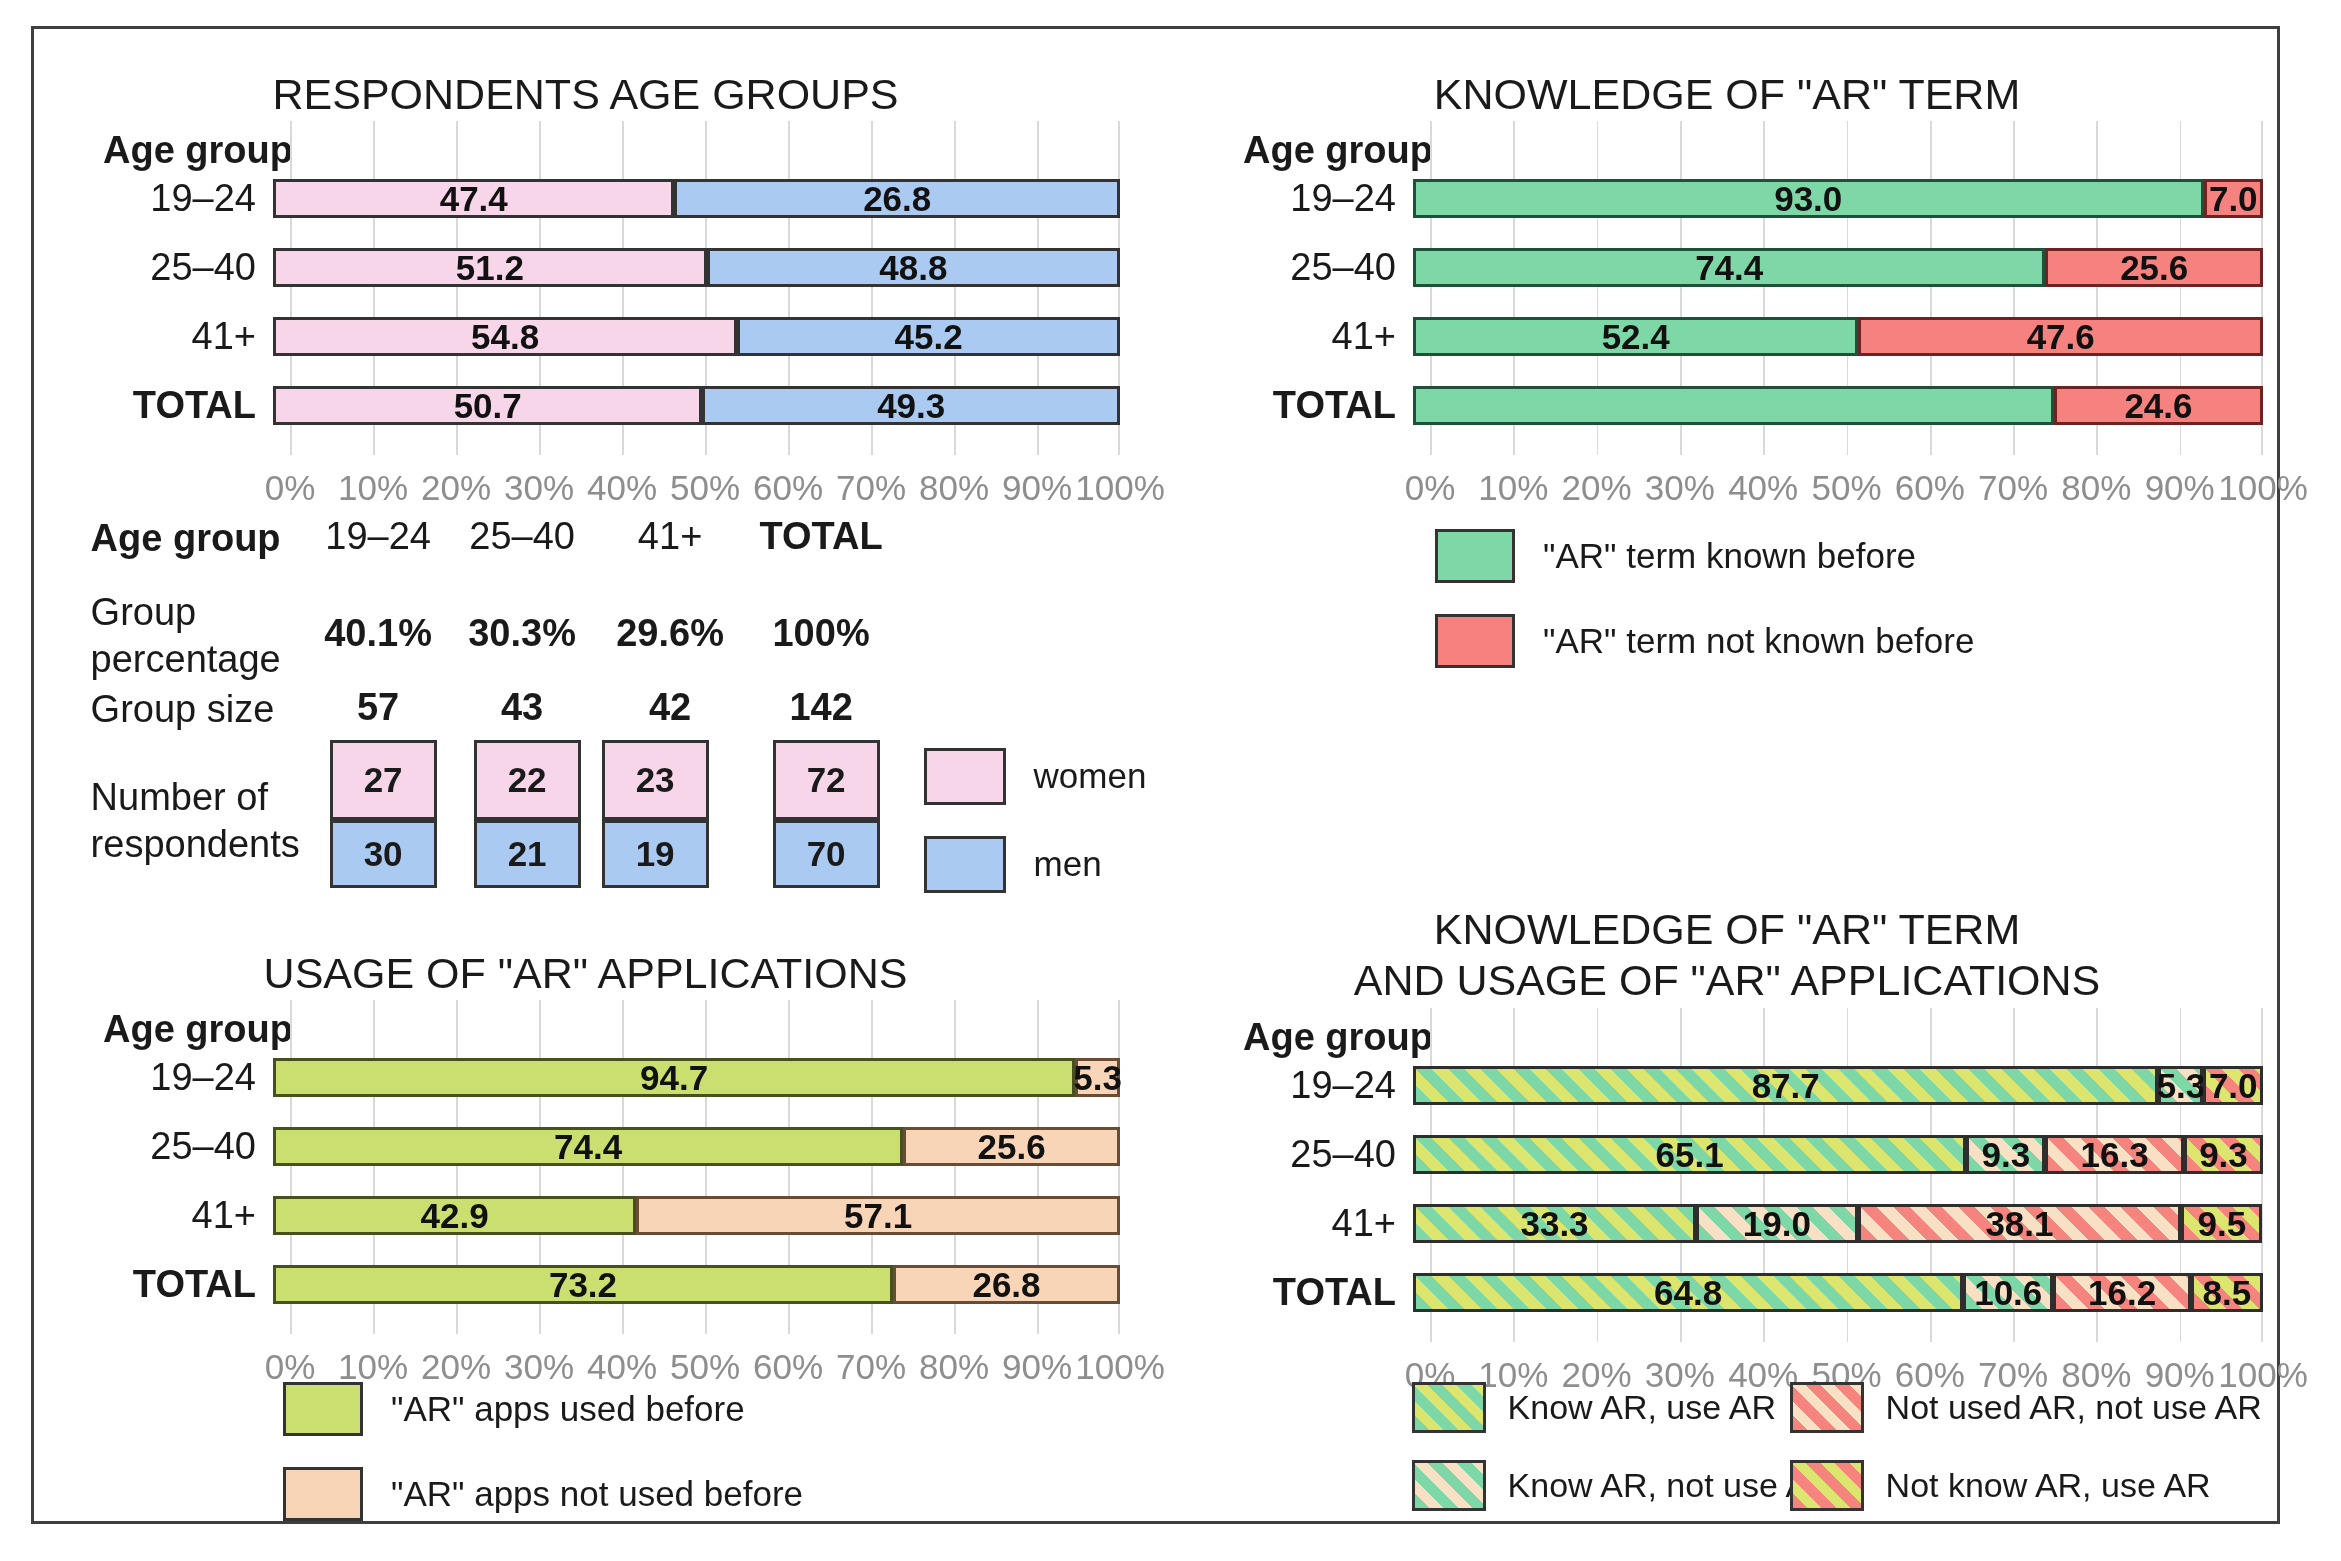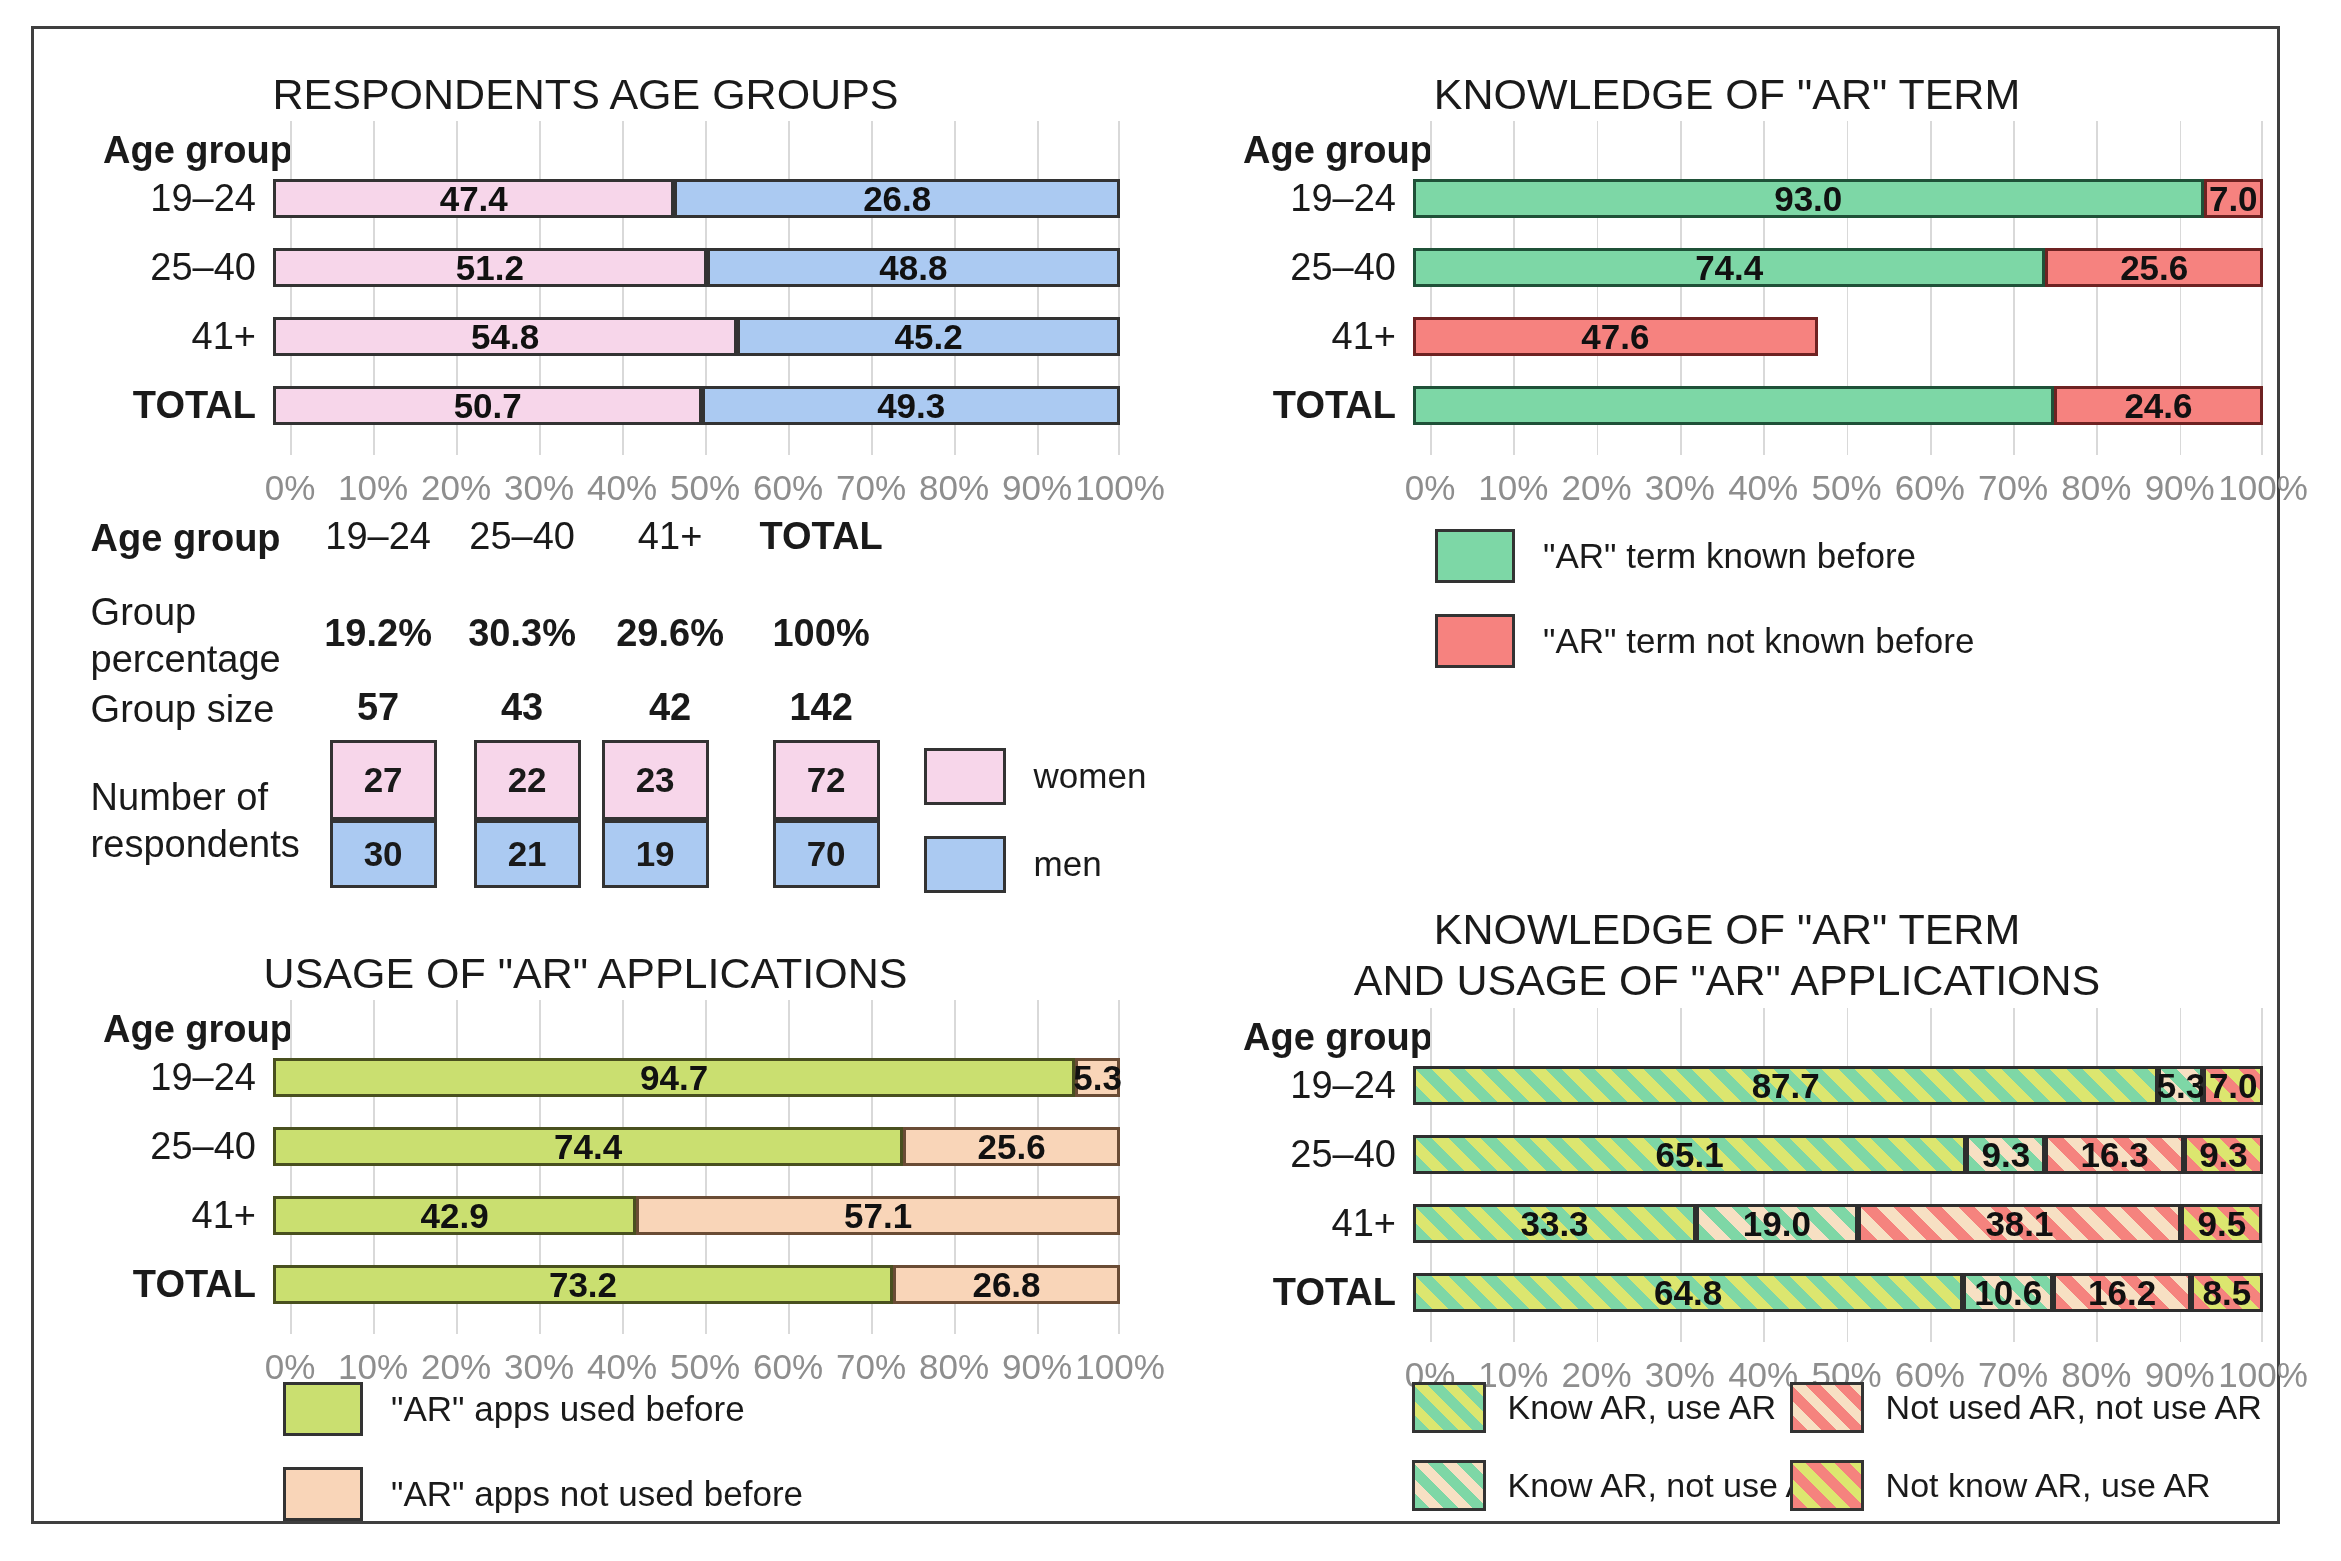--- a/index.html
+++ b/index.html
@@ -162,20 +162,23 @@
               <span class="segtxt">74.4</span>
             </div>
           <div class="seg st-notknown" style="width: 25.6%;">
               <span class="segtxt">25.6</span>
             </div>
         </div>
       </div>
       <div class="row">
         <div class="rowlabel">41+</div>
         <div class="bar">
+          <div class="seg st-known" style="width: 52.4%;">
+              <span class="segtxt">52.4</span>
+            </div>
           <div class="seg st-notknown" style="width: 47.6%;">
               <span class="segtxt">47.6</span>
             </div>
         </div>
       </div>
       <div class="row">
         <div class="rowlabel bold">TOTAL</div>
         <div class="bar">
           <div class="seg st-known" style="width: 75.4%;">
               <span class="segtxt"></span>
@@ -213,21 +216,21 @@
   </div>
 
   <div class="dtable">
     <div class="t-cell t-rowhead bold" style="top:0px;">Age group</div>
     <div class="t-cell t-colhead" style="left:233px;top:0px;">19–24</div>
     <div class="t-cell t-colhead" style="left:377px;top:0px;">25–40</div>
     <div class="t-cell t-colhead" style="left:525px;top:0px;">41+</div>
     <div class="t-cell t-colhead bold" style="left:676px;top:0px;">TOTAL</div>
 
     <div class="t-cell t-rowhead" style="top:74px;">Group percentage</div>
-    <div class="t-cell t-val" style="left:233px;top:97px;">19.2%</div>
+    <div class="t-cell t-val" style="left:233px;top:97px;">40.1%</div>
     <div class="t-cell t-val" style="left:377px;top:97px;text-align:center;">30.3%</div>
     <div class="t-cell t-val" style="left:525px;top:97px;">29.6%</div>
     <div class="t-cell t-val" style="left:676px;top:97px;">100%</div>
 
     <div class="t-cell t-rowhead" style="top:171px;">Group size</div>
     <div class="t-cell t-val" style="left:233px;top:171px;">57</div>
     <div class="t-cell t-val" style="left:377px;top:171px;">43</div>
     <div class="t-cell t-val" style="left:525px;top:171px;">42</div>
     <div class="t-cell t-val" style="left:676px;top:171px;">142</div>
 

